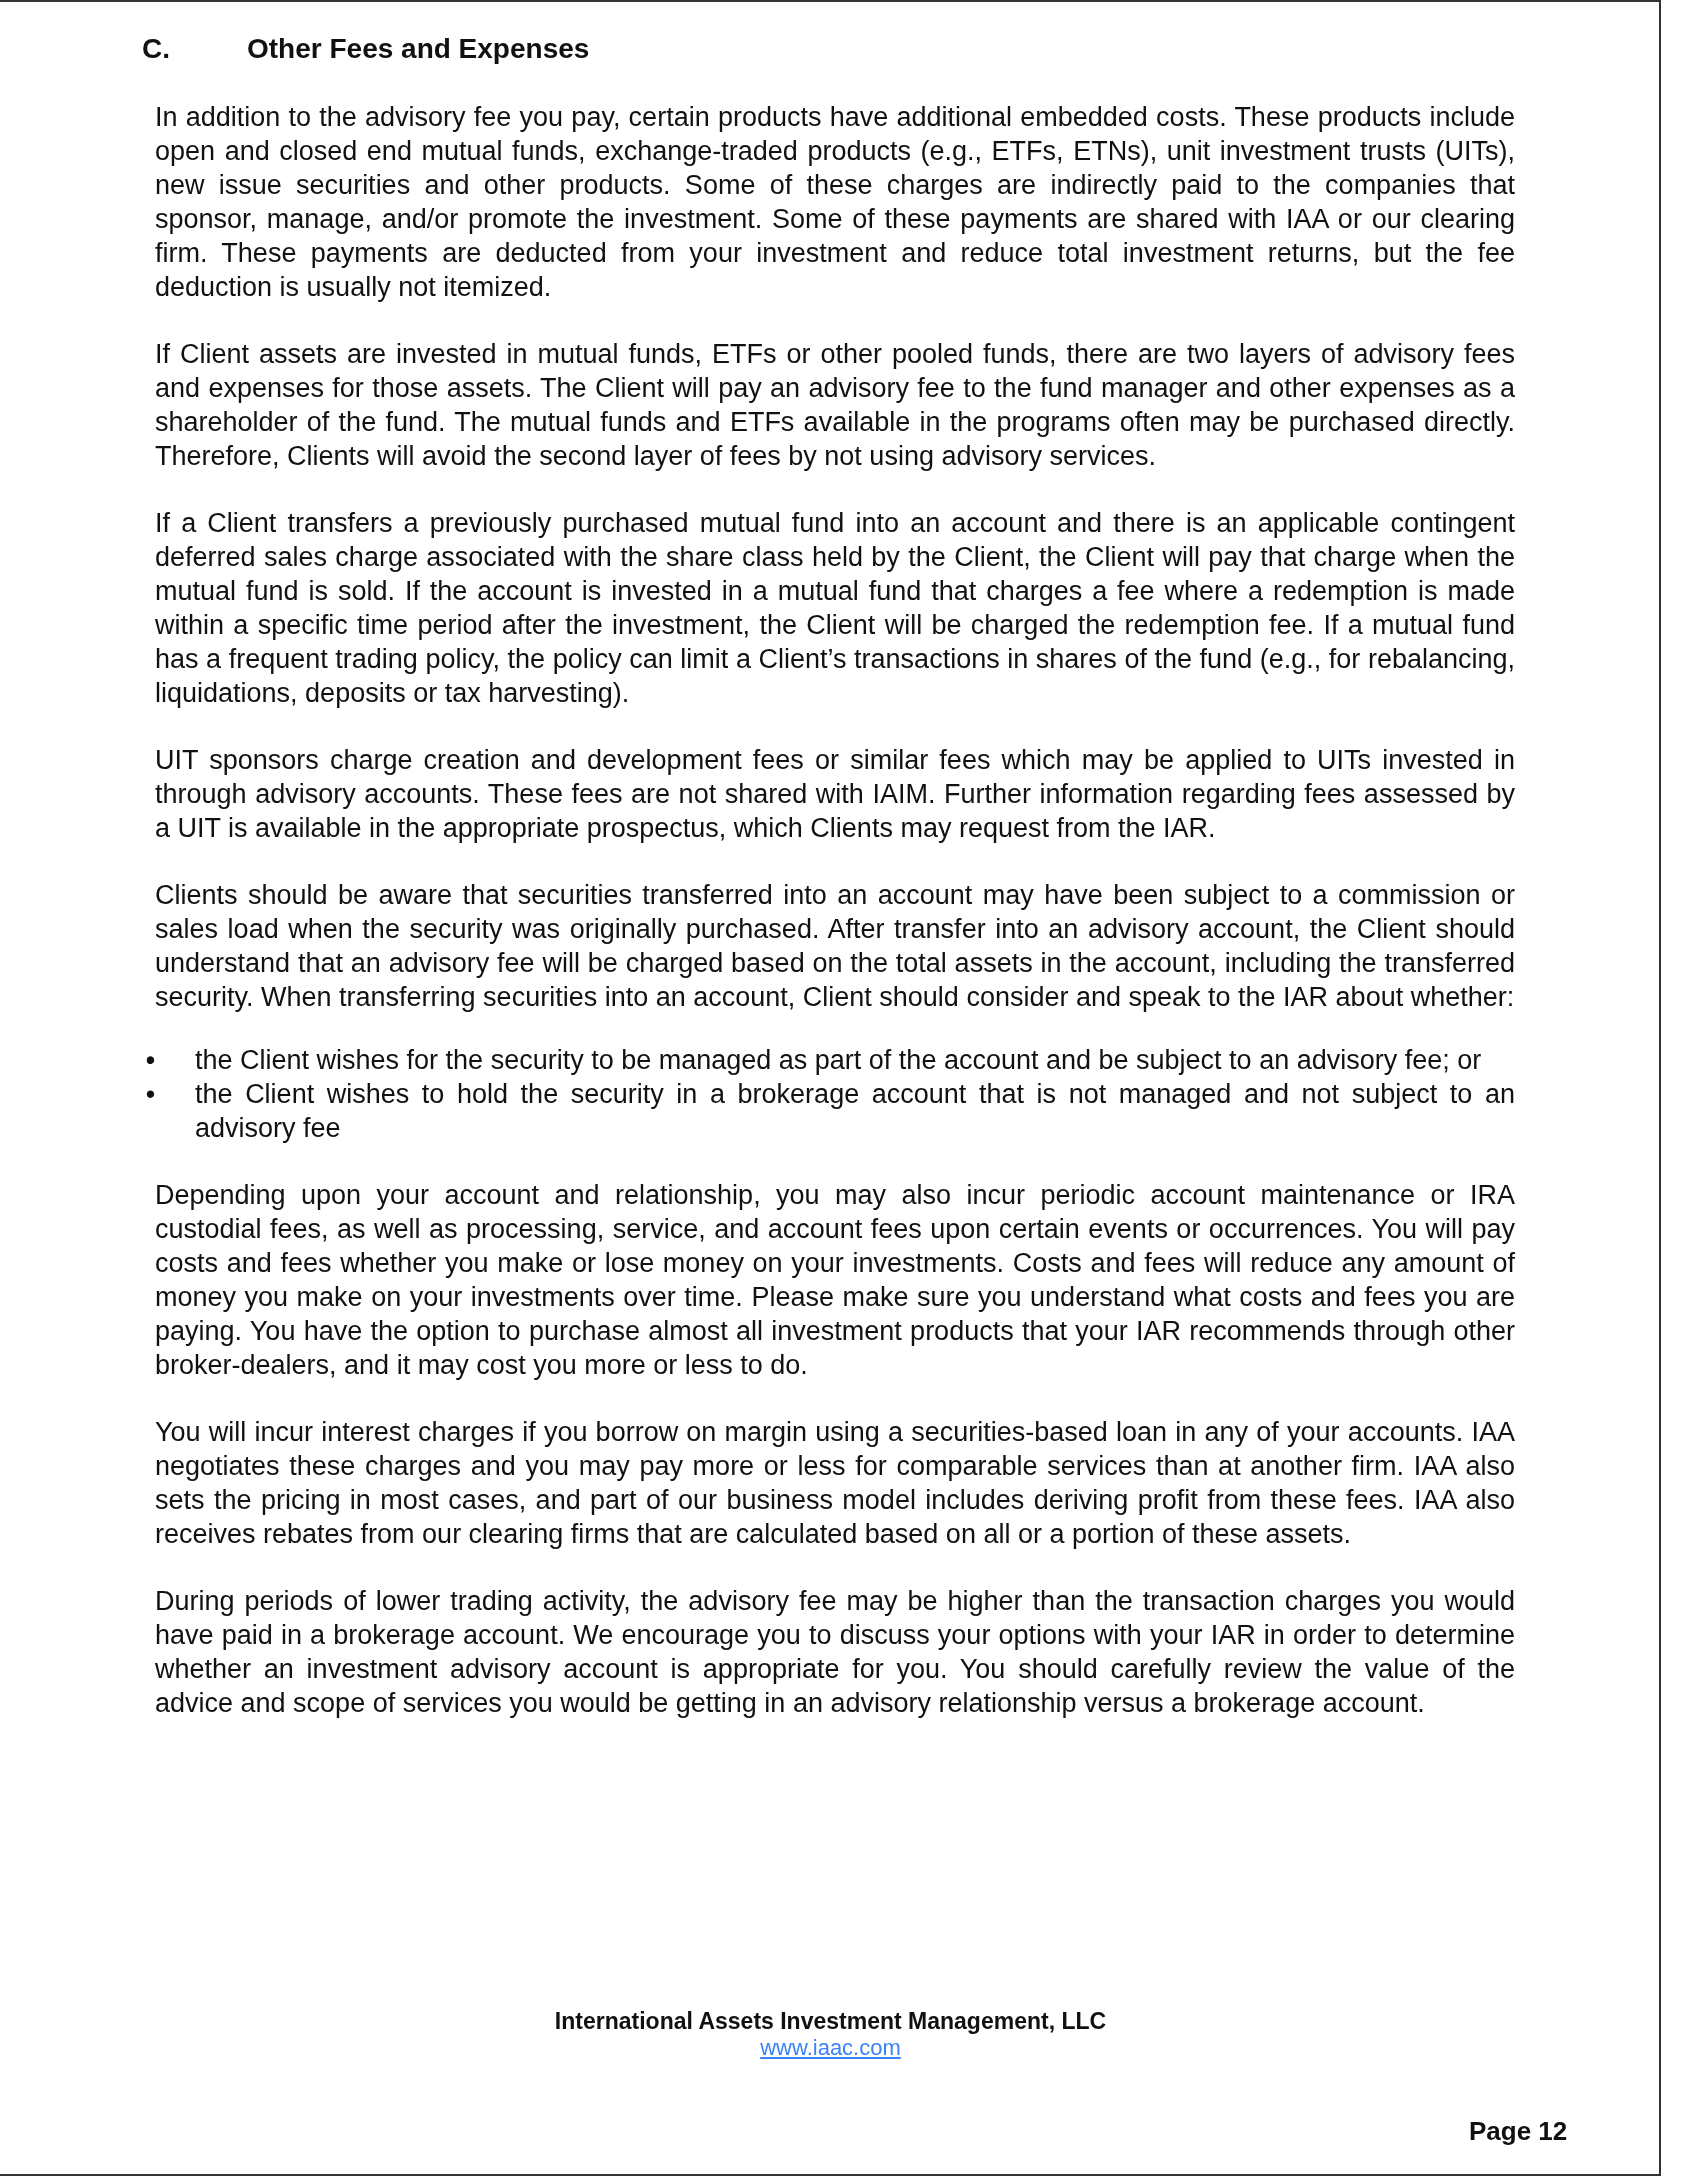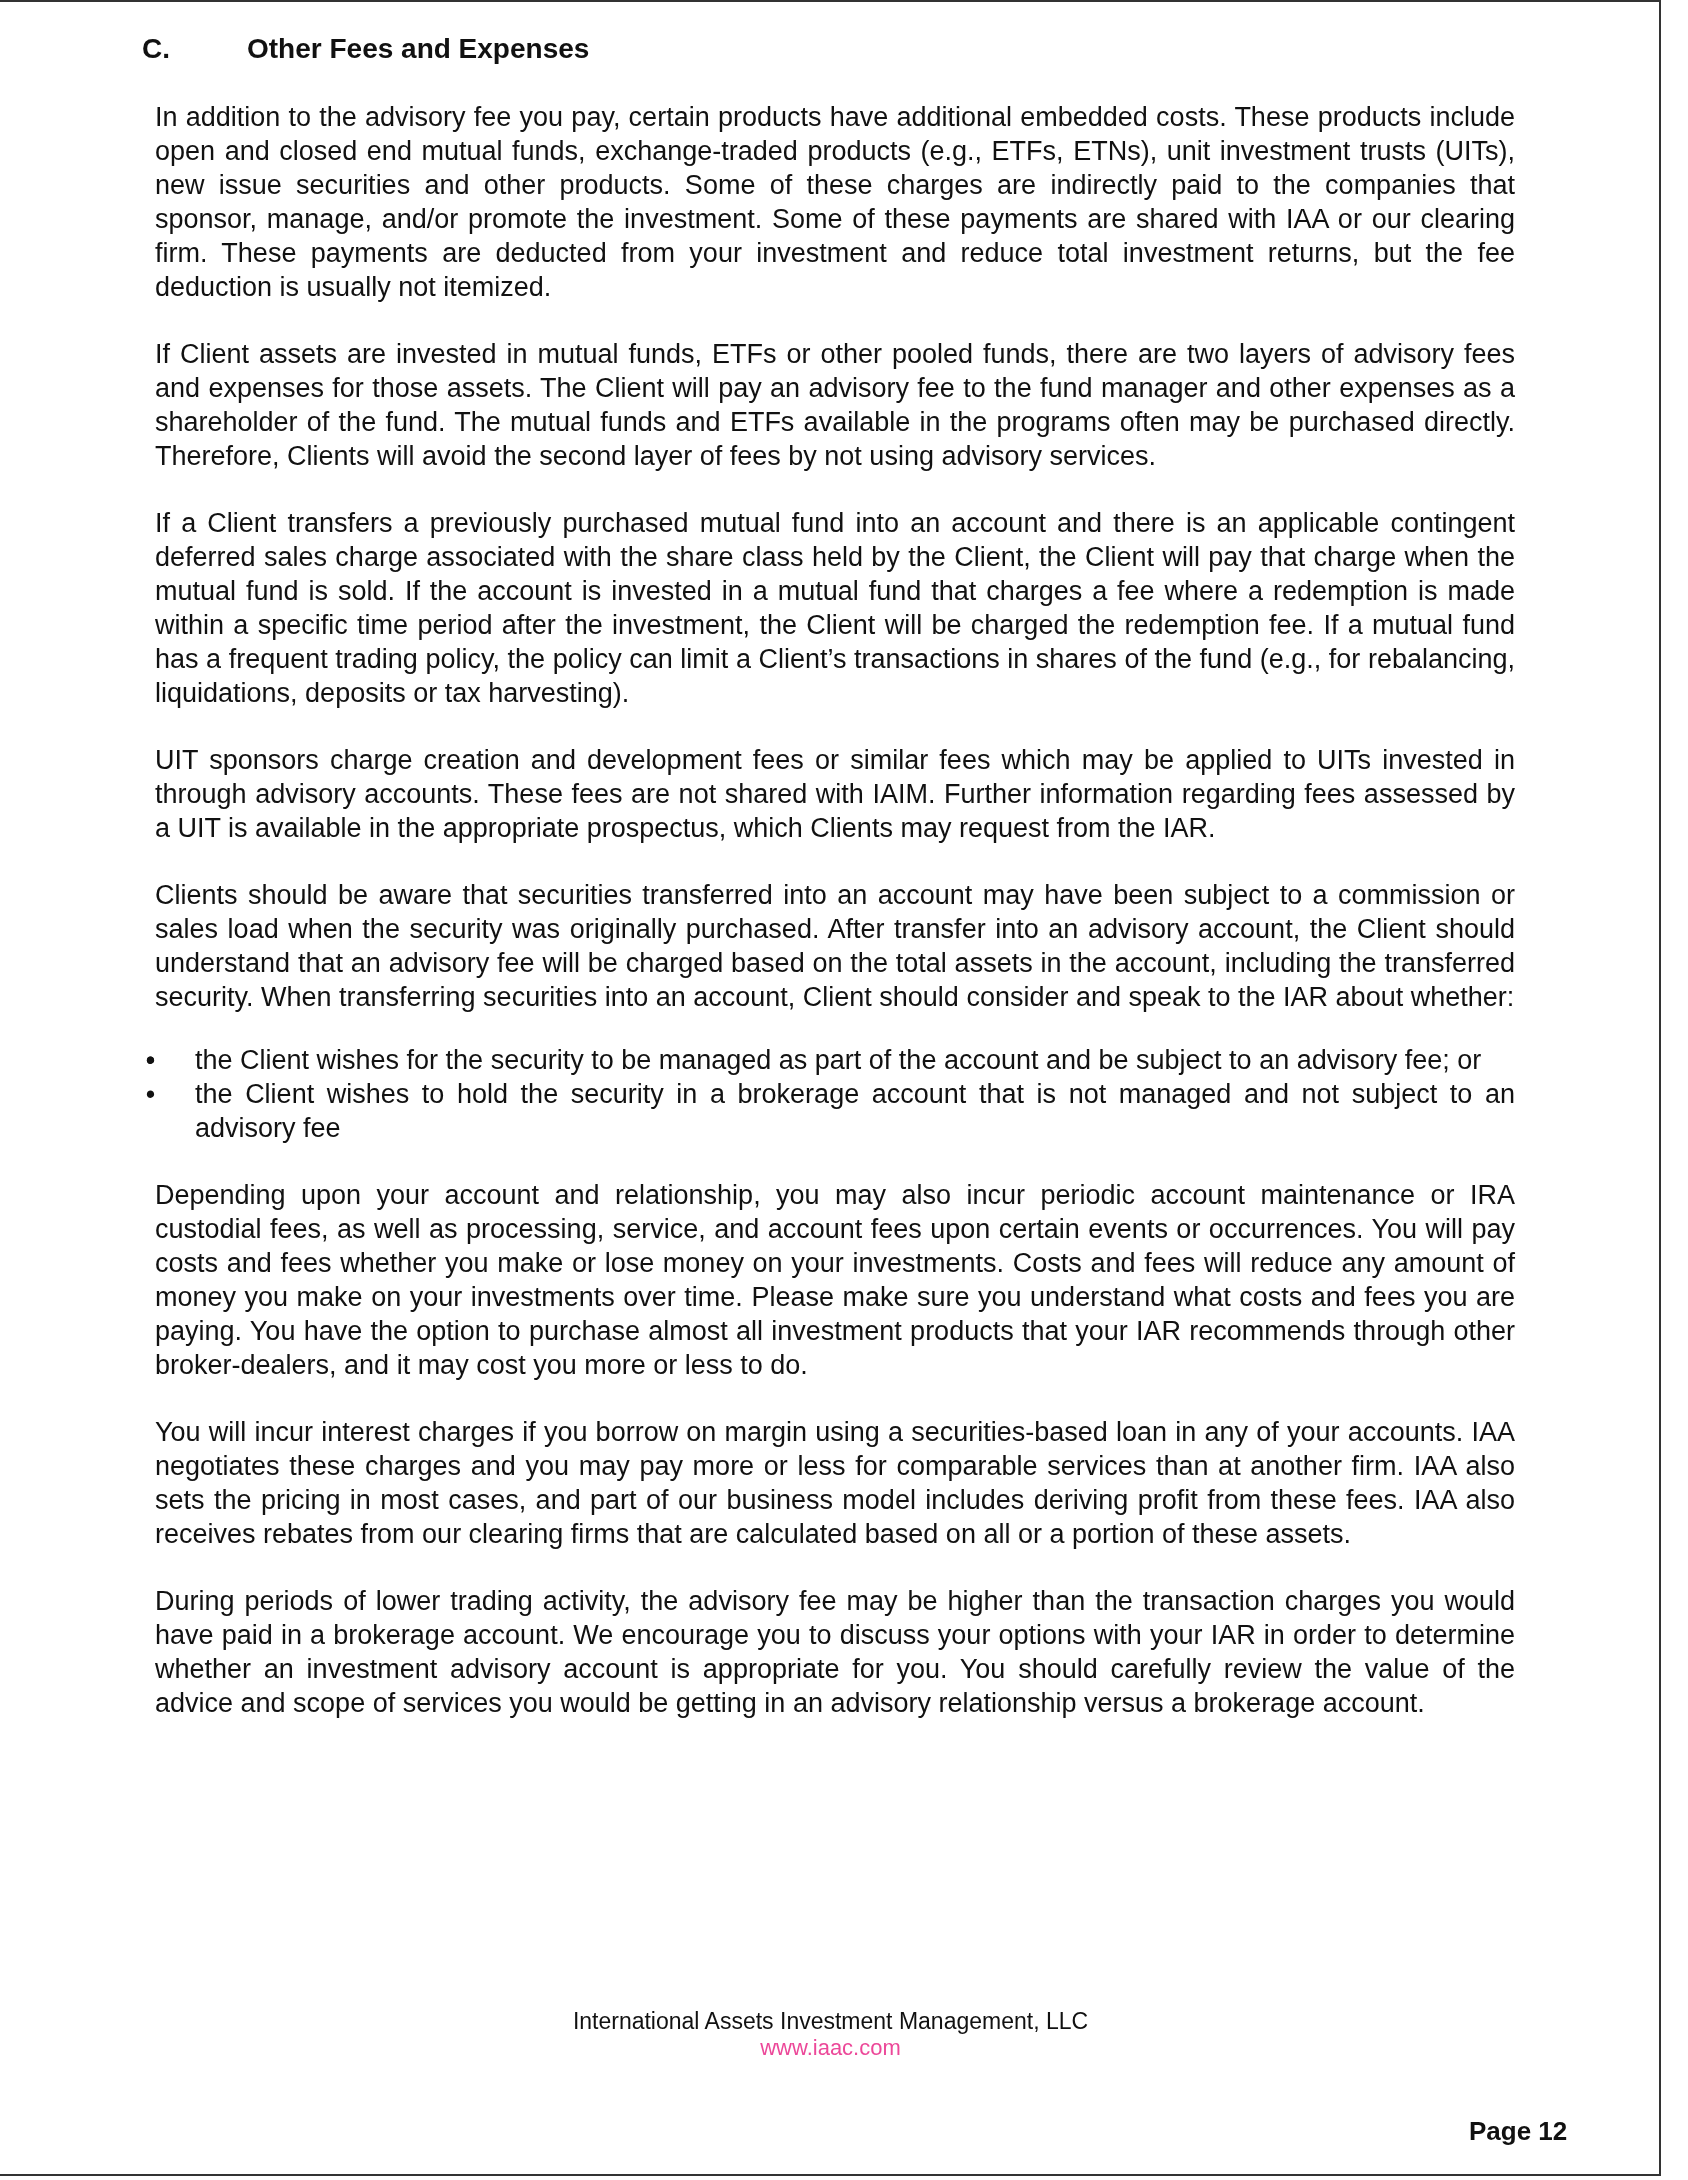--- a/index.html
+++ b/index.html
@@ -71,25 +71,26 @@
     .footer {
       position: absolute;
       left: 0;
       width: 1661px;
       top: 2009px;
       text-align: center;
       font-size: 22px;
       line-height: 25.6px;
     }
     .footer .company {
-      font-weight: normal;
+      font-weight: bold;
       font-size: 23px;
     }
     .footer .website {
-      color: #ec4899;
+      color: #3b82f6;
+      text-decoration: underline;
       cursor: pointer;
     }
     .page-number {
       position: absolute;
       left: 1469px;
       top: 2119px;
       font-weight: bold;
       font-size: 26px;
       line-height: 25.6px;
     }

